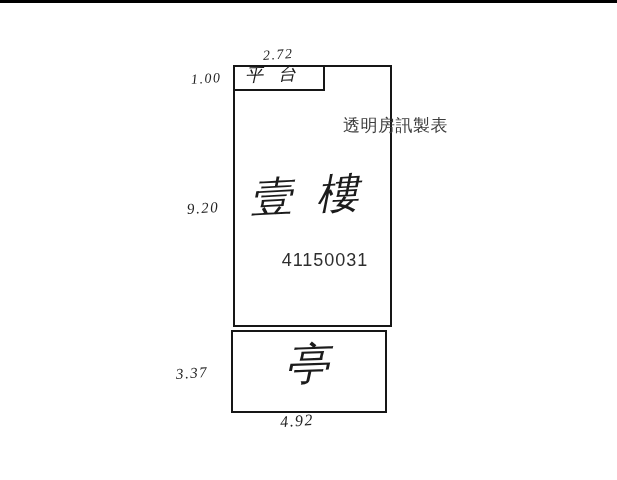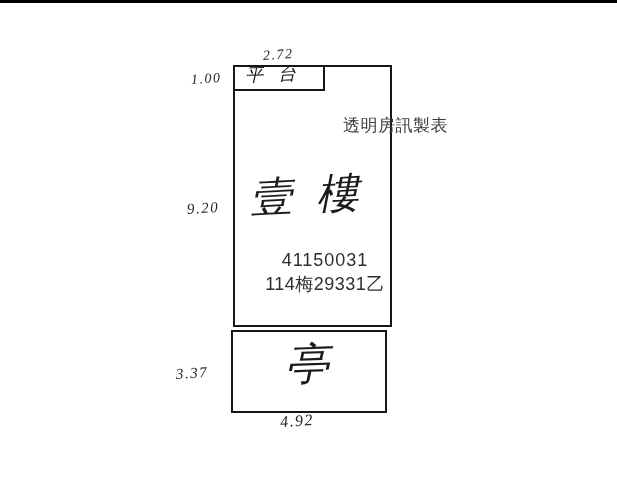--- a/index.html
+++ b/index.html
@@ -67,21 +67,20 @@
   <div class="txt printed credit">透明房訊製表</div>
 
   <div class="txt hw platform-label">平台</div>
 
   <div class="txt hw floor-label">壹樓</div>
 
   <div class="txt hw pavilion-label">亭</div>
 
   <div class="txt printed centered-main building-no">41150031</div>
 
-  <div class="txt printed centered-main case-no">114梅29331乙</div>
 
   <div class="txt hw dim dim-platform-w">2.72</div>
 
   <div class="txt hw dim dim-platform-h">1.00</div>
 
   <div class="txt hw dim dim-main-h">9.20</div>
 
   <div class="txt hw dim dim-pavilion-h">3.37</div>
 
   <div class="txt hw dim dim-pavilion-w">4.92</div>

